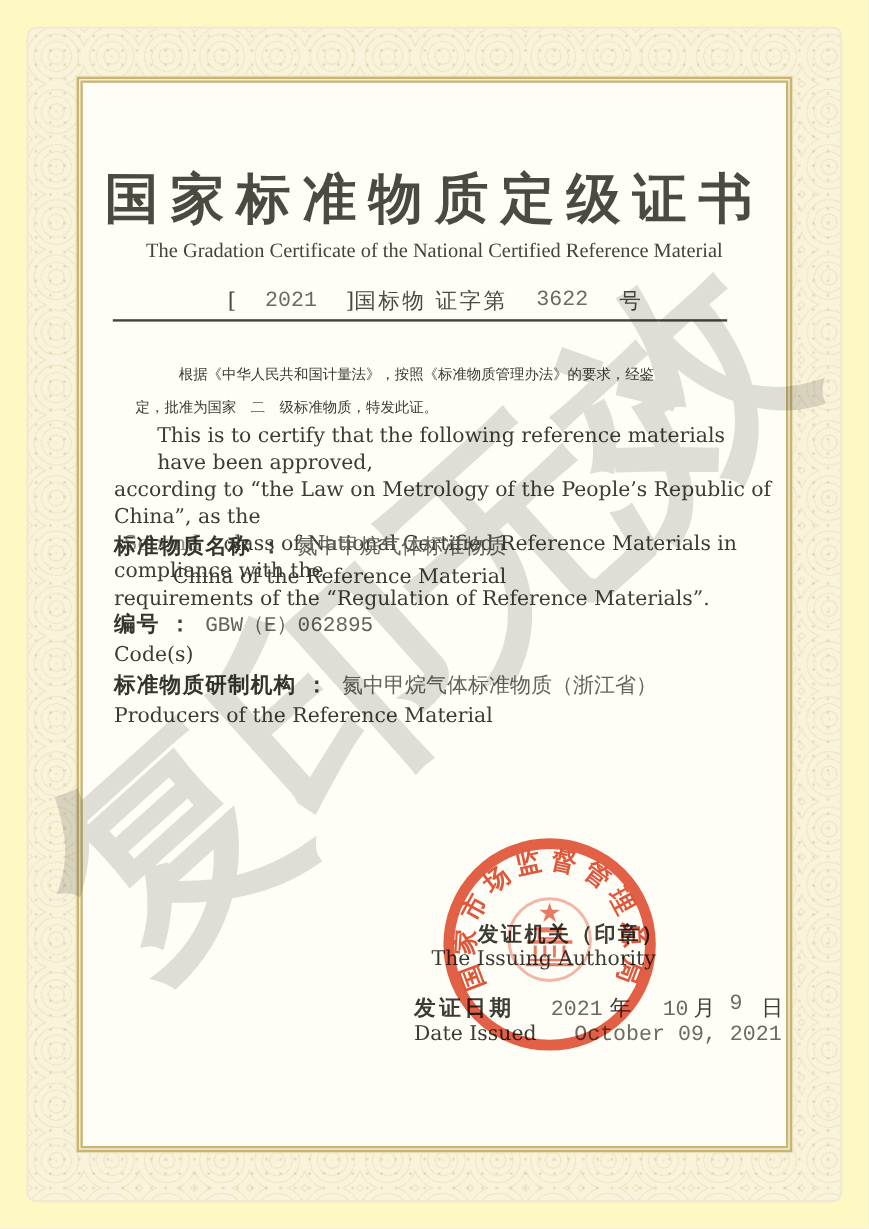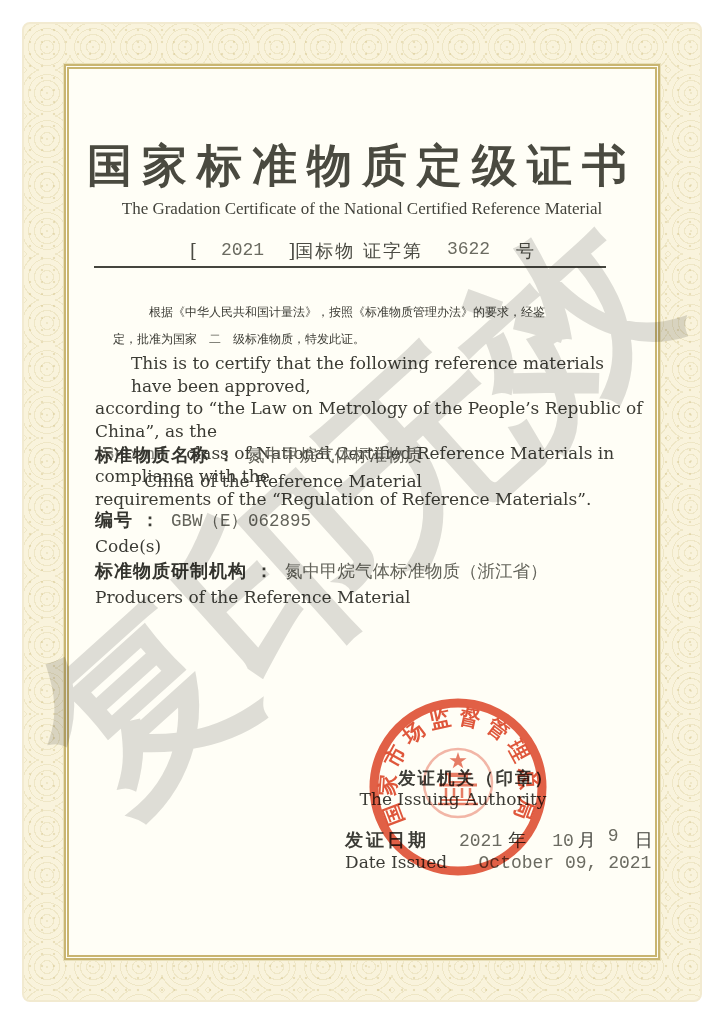--- a/index.html
+++ b/index.html
@@ -1,16 +1,16 @@
 <!DOCTYPE html>
 <html><head>
 <meta charset="utf-8">
 <style>
   html,body{margin:0;padding:0;background:#e9e9e9;}
-  .page{position:relative;width:724px;height:1024px;background:#ffffff;overflow:hidden;
+  .page{position:relative;width:724px;height:1024px;background:#fef9c3;overflow:hidden;
         font-family:"DejaVu Serif","Liberation Serif",serif;color:#3c3c36;}
   
   .border-band{position:absolute;inset:22px;background-color:#f9f3dc;border-radius:8px;
     background-image:
       radial-gradient(circle at 6px 6px, rgba(203,184,118,.35) 1px, rgba(203,184,118,0) 1.6px),
       repeating-radial-gradient(circle at 50% 50%, rgba(203,184,118,.22) 0 1px, rgba(203,184,118,0) 1px 6px);
     background-size:12px 12px,46px 46px;
     border:2px solid #f2ead0;}
   .inner-frame{position:absolute;inset:64px;background:#fffef6;border:5px double #c9b571;
     box-shadow:0 0 0 1px #e8dfb9;}

